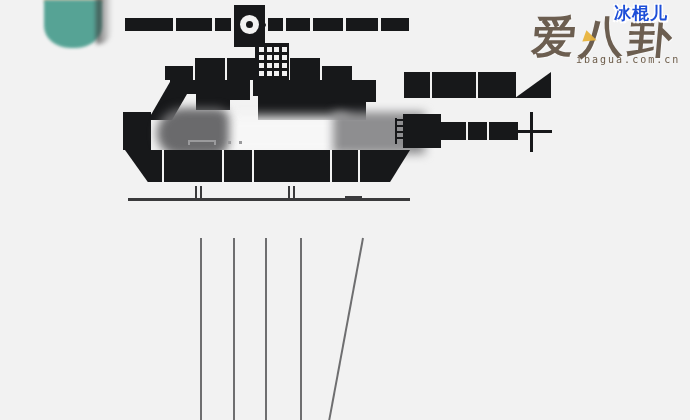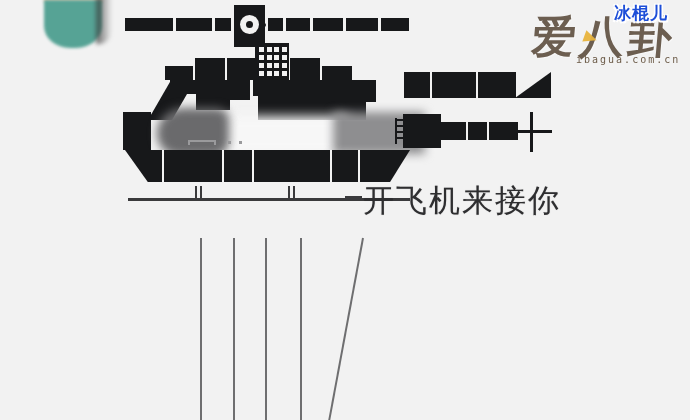--- a/index.html
+++ b/index.html
@@ -280,21 +280,20 @@
 
   <div>
     <div class="vline" style="left:200px;top:238px;height:182px;"></div>
     <div class="vline" style="left:233px;top:238px;height:182px;"></div>
     <div class="vline" style="left:265px;top:238px;height:182px;"></div>
     <div class="vline" style="left:300px;top:238px;height:182px;"></div>
     <div id="diag"></div>
   </div>
 
   <div id="subtitle-dash"></div>
-  <div id="subtitle">开飞机来接你</div>
 
   <div id="watermark">
     <div id="wm-main">爱八卦</div>
     <div id="wm-spark"></div>
     <div id="wm-url">ibagua.com.cn</div>
   </div>
   <div id="badge">冰棍儿</div>
 
 </div>
 

